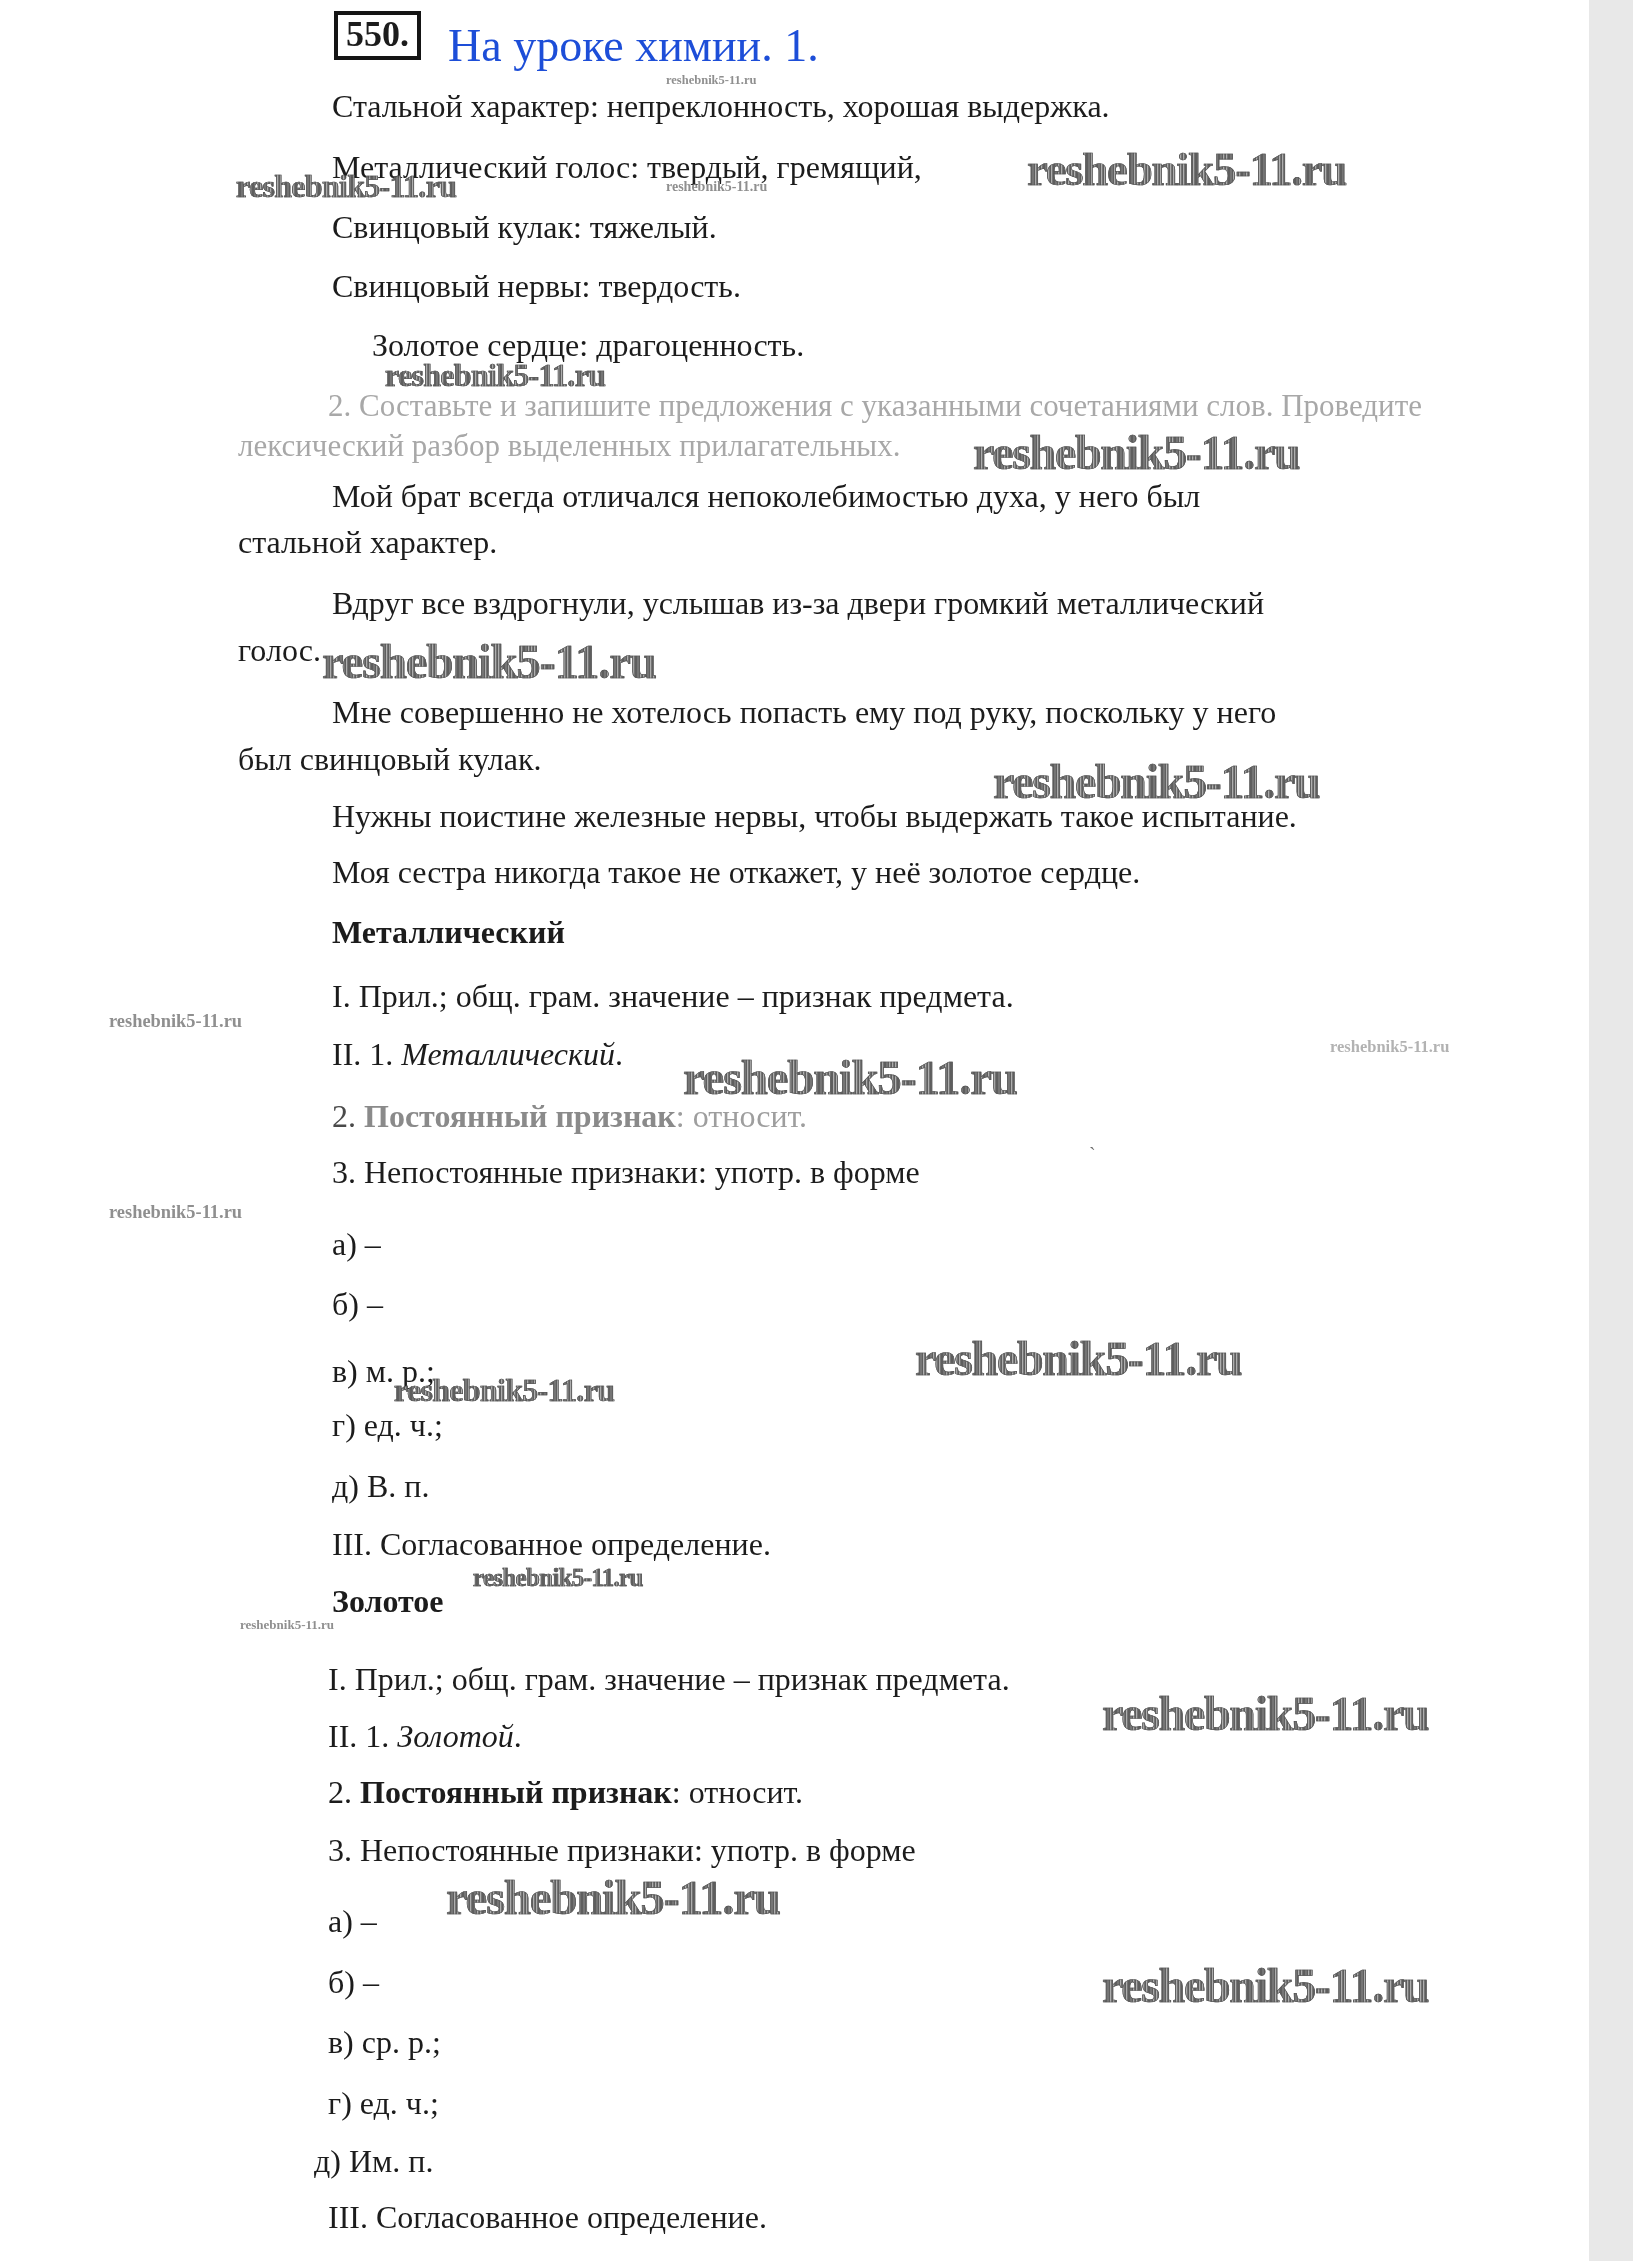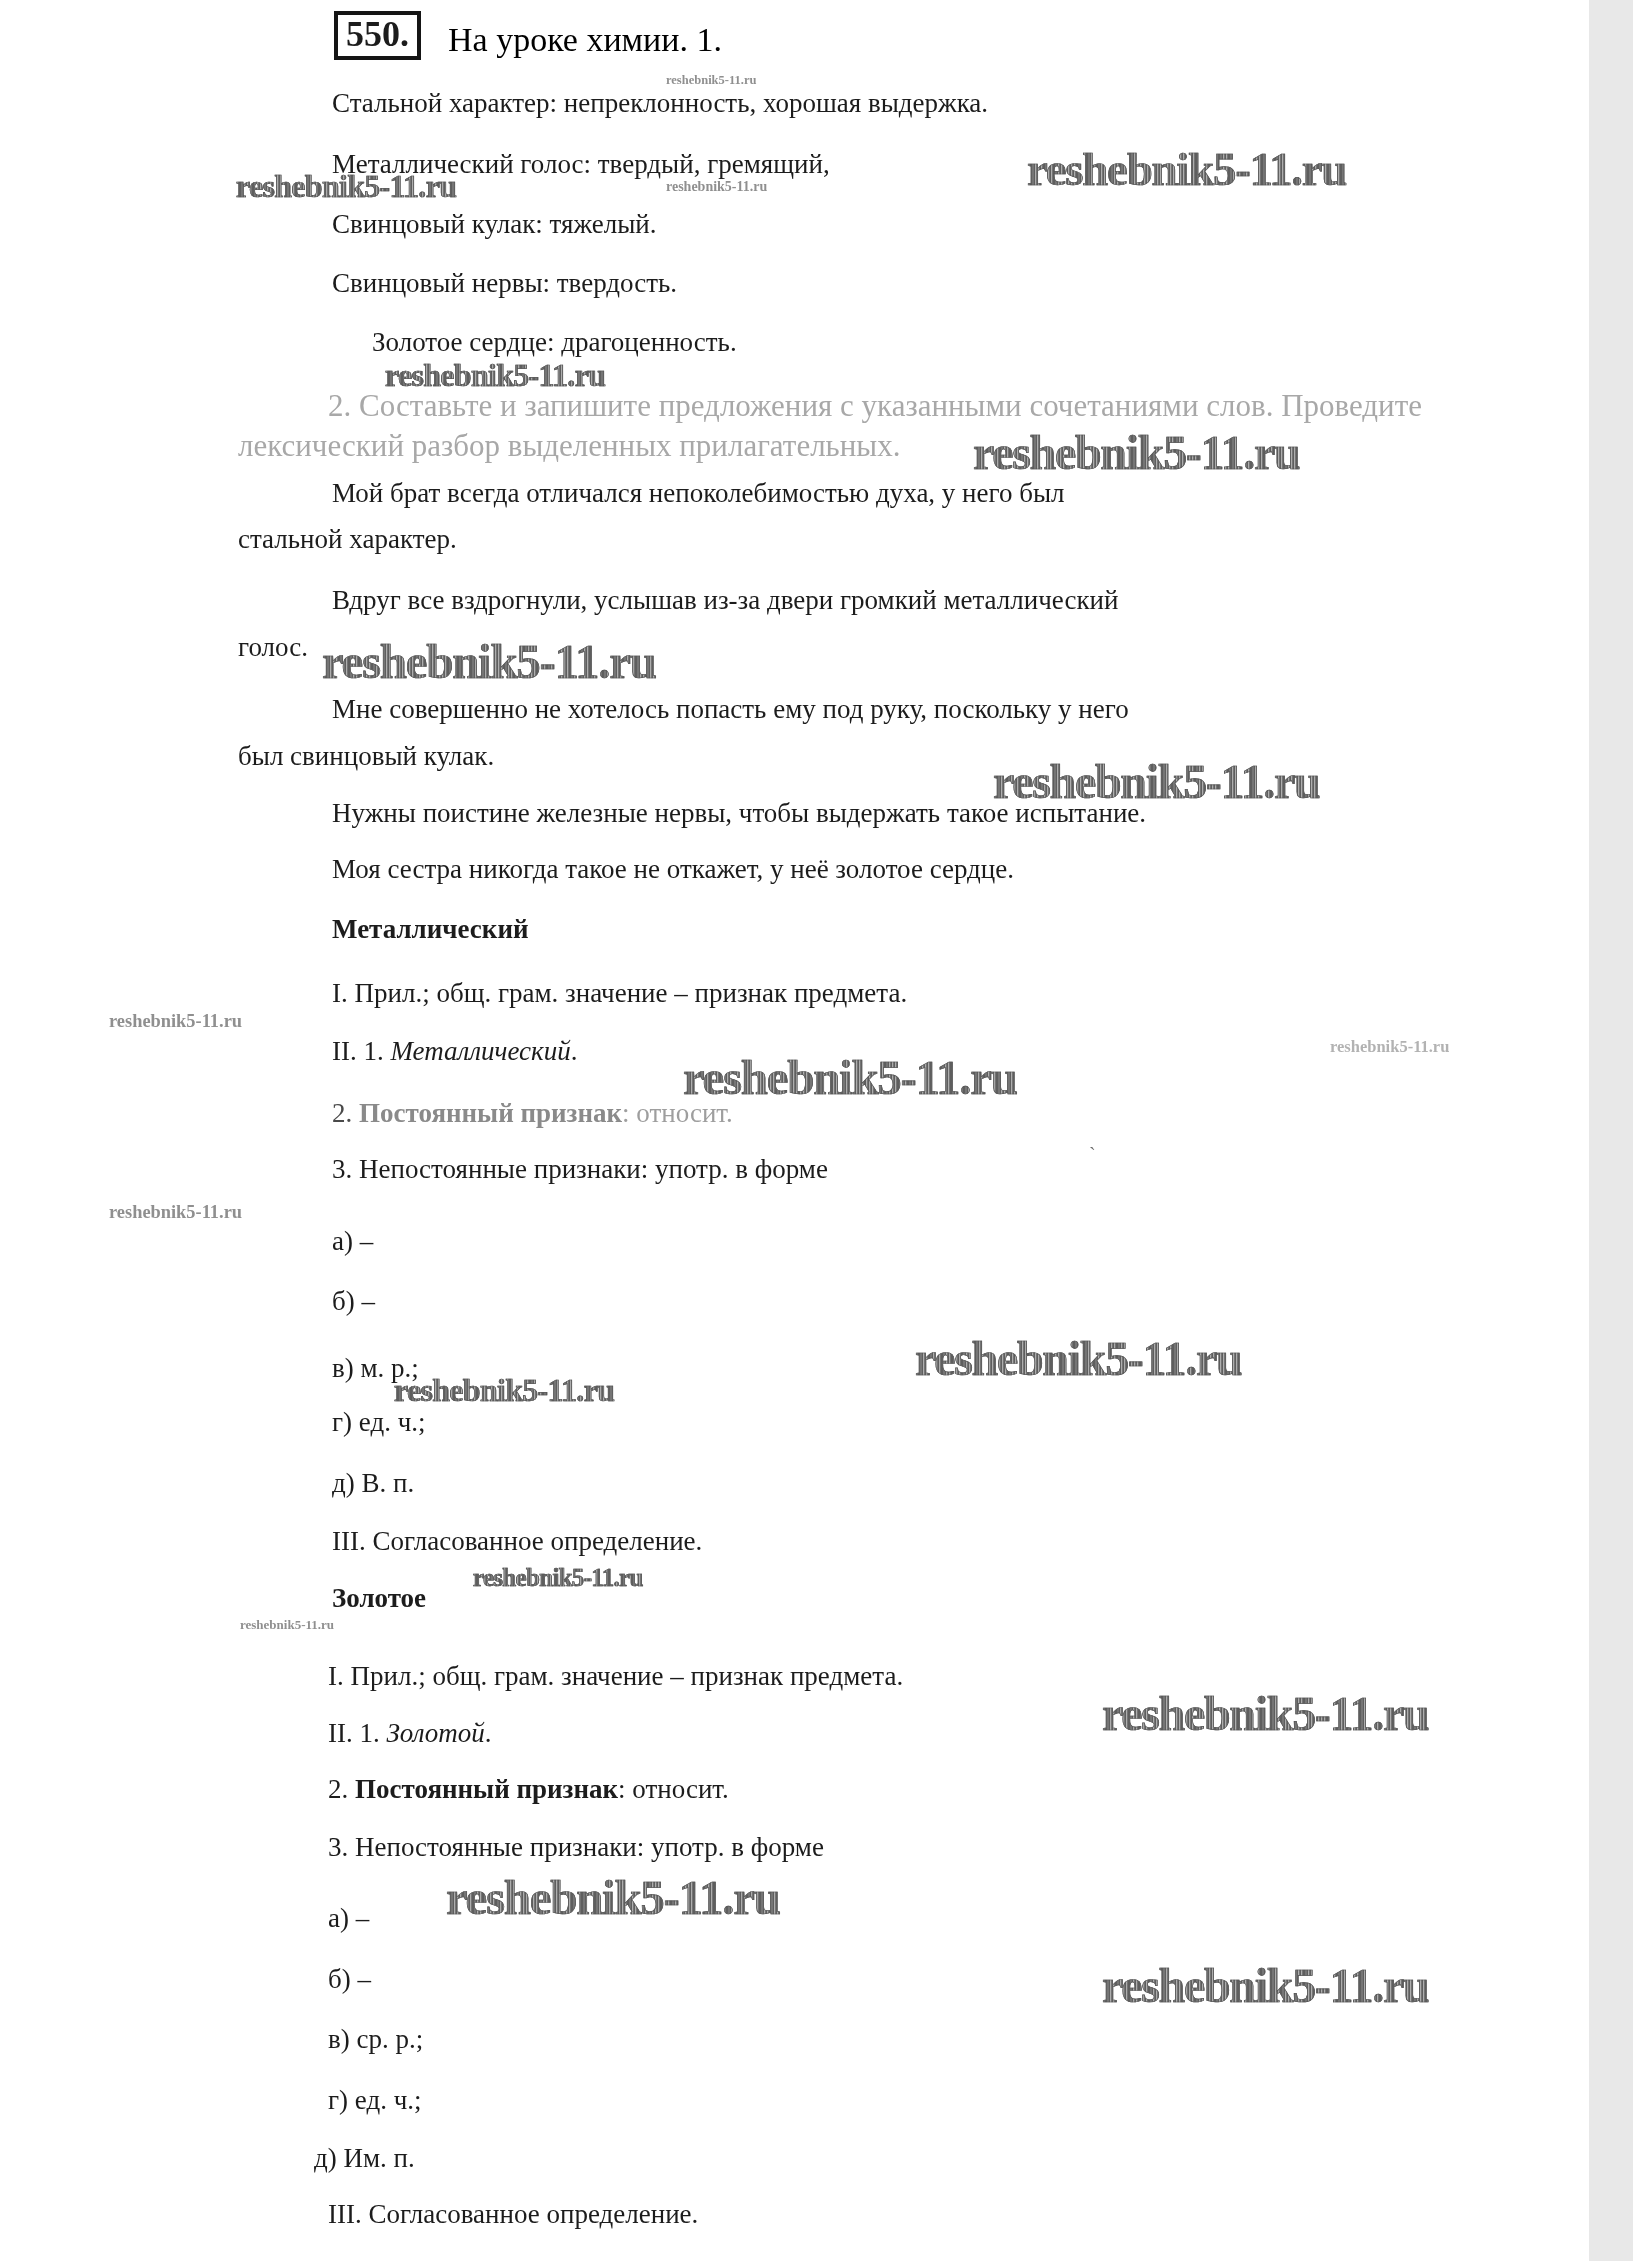--- a/index.html
+++ b/index.html
@@ -7,28 +7,28 @@
     position:relative;
     width:1589px; height:2261px;
     background:#ffffff;
     overflow:hidden;
     font-family:"Liberation Serif","DejaVu Serif",serif;
     color:#1c1c1c;
   }
   .line {
     position:absolute;
     white-space:nowrap;
-    font-size:27px;
+    font-size:32px;
     line-height:1.15;
     color:#1c1c1c;
   }
   .bold   { font-weight:bold; }
   .italic { font-style:italic; }
   .gray   { color:#a8a8a8; font-size:31px; }
-  .topic  { color:#000000; font-size:34px; }
+  .topic  { color:#1d4ed8; font-size:46px; }
   .fade-num  { color:#4a4a4a; }
   .fade-bold { color:#8a8a8a; font-weight:bold; }
   .fade-rest { color:#9e9e9e; }
   .num-box {
     position:absolute;
     border:4px solid #151515;
     padding:1.3px 8px 4px 8px;
     font-size:36px;
     font-weight:bold;
     line-height:1.0;

